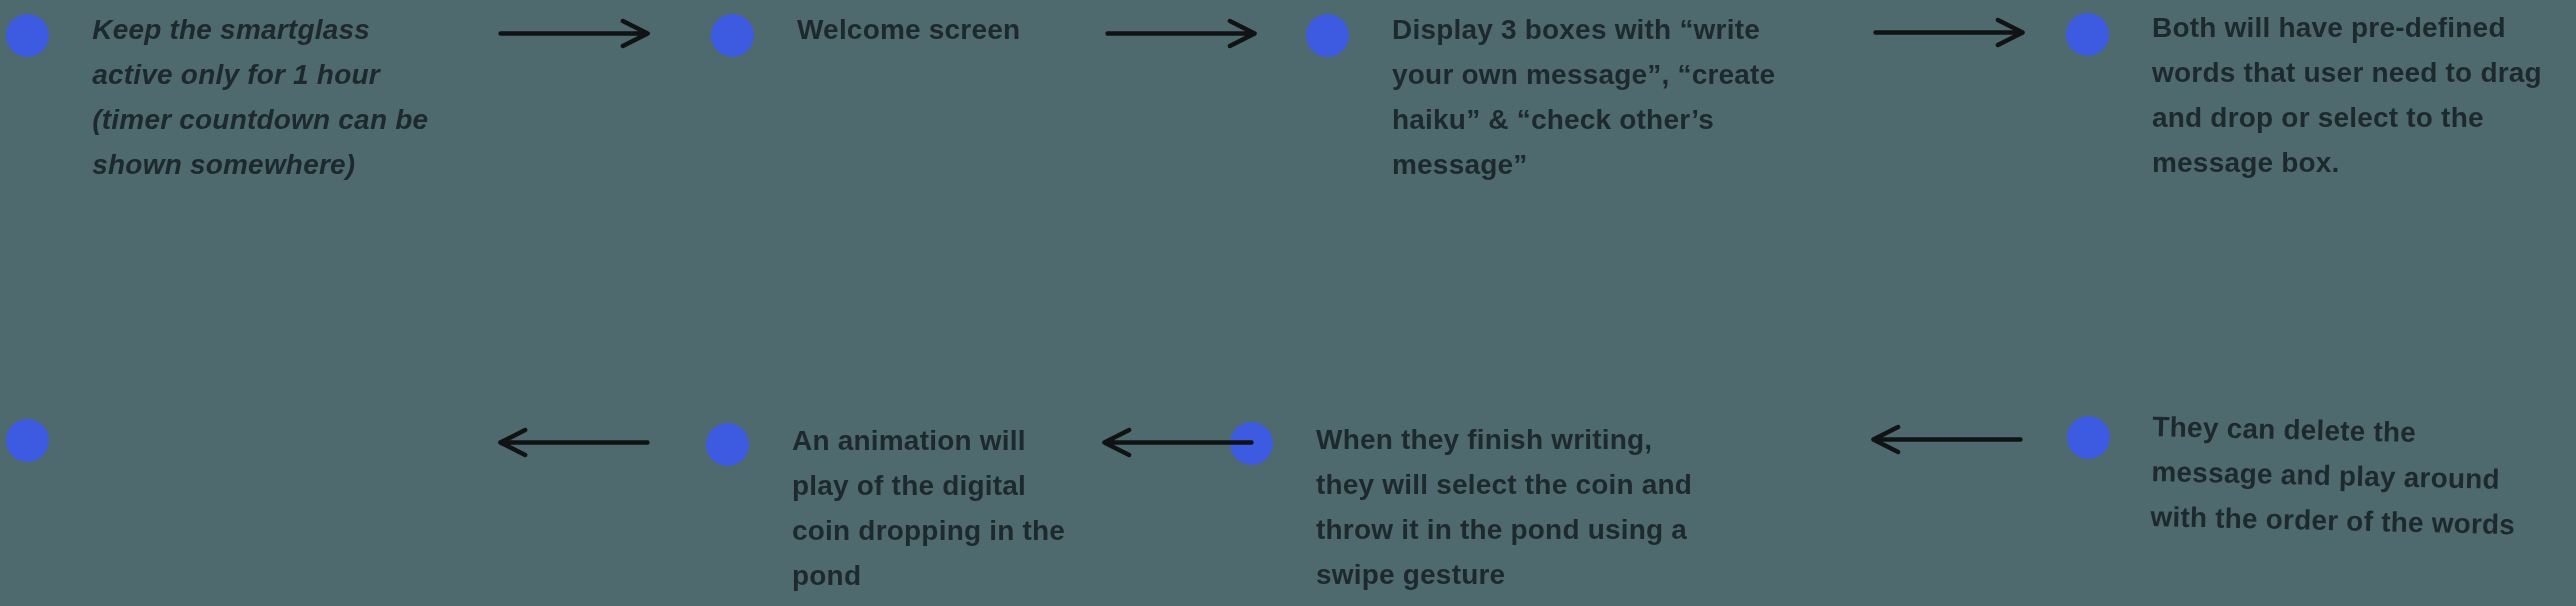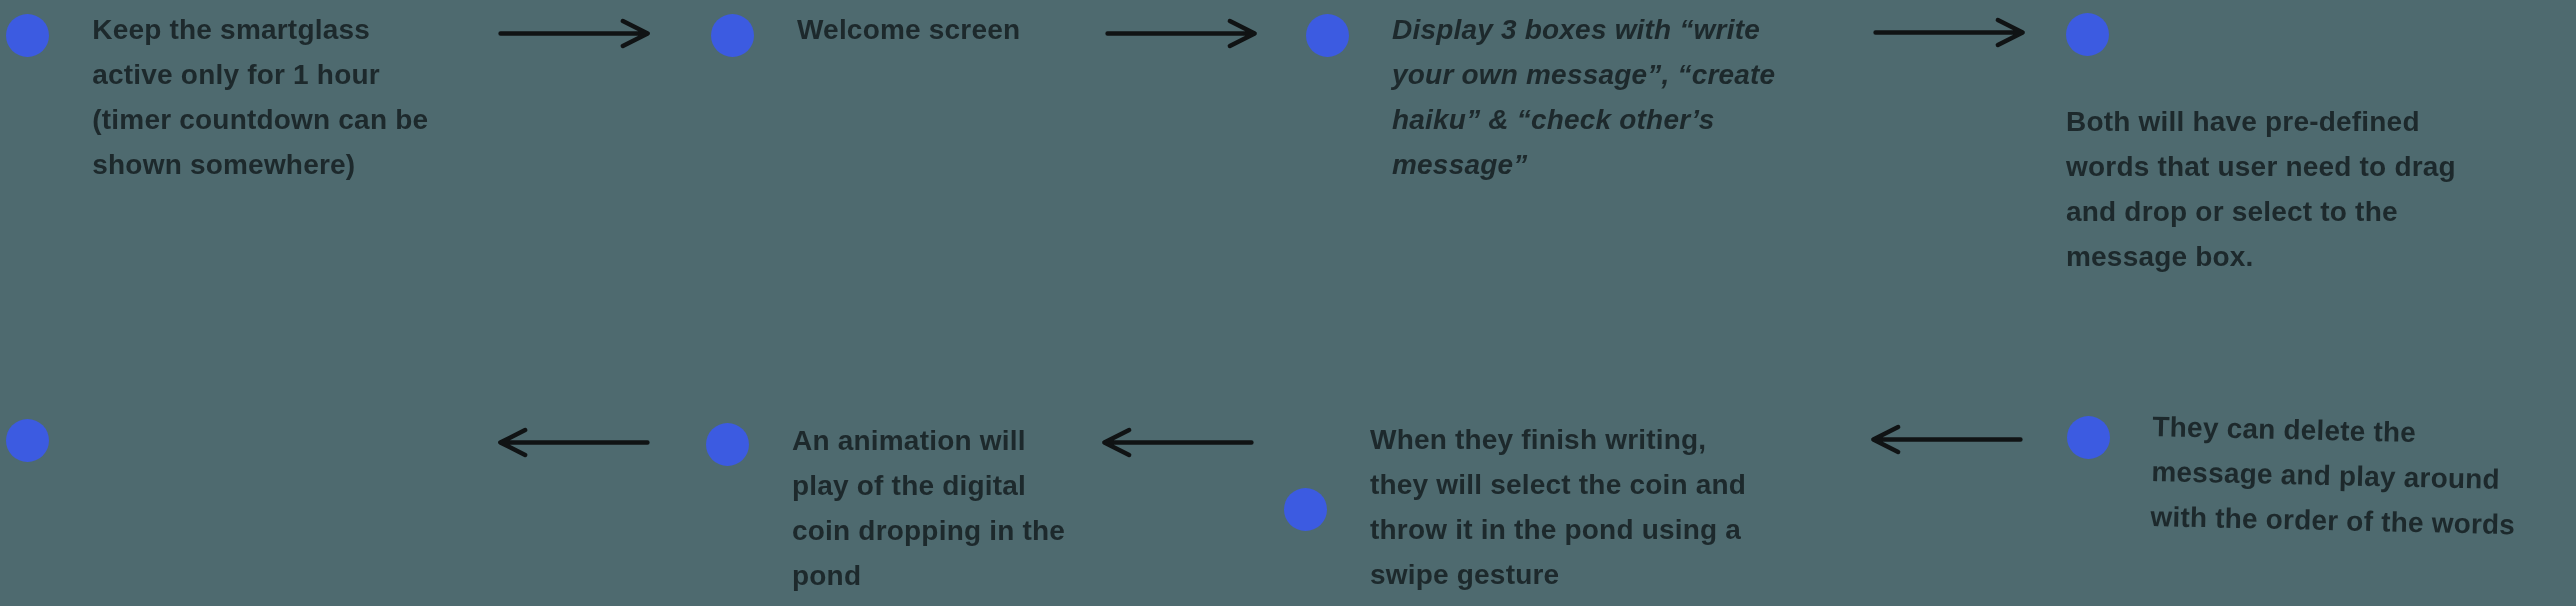--- a/index.html
+++ b/index.html
@@ -51,21 +51,21 @@
   .flow-arrow svg{display:block;width:100%;height:100%;}
   .tilt{transform:rotate(1.3deg);transform-origin:left top;}
 </style>
 </head>
 <body>
 
 <div class="canvas">
 
   <div class="flow-node" style="left:6.3px;top:7.2px;">
     <span class="node-dot" style="margin-top:7.2px;"></span>
-    <div class="node-label" style="width:350px;">Keep the smartglass active only for 1 hour (timer countdown can be shown somewhere)</div>
+    <div class="node-label" style="width:350px;font-style:italic;">Keep the smartglass active only for 1 hour (timer countdown can be shown somewhere)</div>
   </div>
 
   <div class="flow-arrow" style="left:496px;top:14.4px;">
     <svg viewBox="0 0 176 44">
         <path d="M4 22 H168 M142 8 L170 22 L142 36" fill="none" stroke="currentColor" stroke-width="5" stroke-linecap="round" stroke-linejoin="round"></path>
       </svg>
   </div>
 
   <div class="flow-node" style="left:711px;top:7.2px;justify-content:flex-end;">
     <span class="node-dot" style="margin-top:7.2px;"></span>
@@ -73,46 +73,46 @@
   </div>
 
   <div class="flow-arrow" style="left:1103px;top:14.4px;">
     <svg viewBox="0 0 176 44">
         <path d="M4 22 H168 M142 8 L170 22 L142 36" fill="none" stroke="currentColor" stroke-width="5" stroke-linecap="round" stroke-linejoin="round"></path>
       </svg>
   </div>
 
   <div class="flow-node" style="left:1306px;top:7.2px;">
     <span class="node-dot" style="margin-top:7.2px;"></span>
-    <div class="node-label" style="width:413px;font-style:italic;">Display 3 boxes with “write your own message”, “create haiku” &amp; “check other’s message”</div>
+    <div class="node-label" style="width:413px;">Display 3 boxes with “write your own message”, “create haiku” &amp; “check other’s message”</div>
   </div>
 
   <div class="flow-arrow" style="left:1871px;top:12.6px;">
     <svg viewBox="0 0 176 44">
         <path d="M4 22 H168 M142 8 L170 22 L142 36" fill="none" stroke="currentColor" stroke-width="5" stroke-linecap="round" stroke-linejoin="round"></path>
       </svg>
   </div>
 
-  <div class="flow-node" style="left:2066px;top:4.5px;flex-direction:column;">
+  <div class="flow-node" style="left:2066px;top:4.5px;">
     <span class="node-dot" style="margin-top:8px;"></span>
     <div class="node-label" style="width:413px;">Both will have pre-defined words that user need to drag and drop or select to the message box.</div>
   </div>
 
   <div class="flow-node" style="left:2067px;top:404px;">
     <span class="node-dot" style="margin-top:11.7px;"></span>
     <div class="node-label tilt" style="width:386px;">They can delete the message and play around with the order of the words</div>
   </div>
 
   <div class="flow-arrow" style="left:1867px;top:420px;">
     <svg viewBox="0 0 176 44">
         <path d="M172 22 H8 M34 8 L6 22 L34 36" fill="none" stroke="currentColor" stroke-width="5" stroke-linecap="round" stroke-linejoin="round"></path>
       </svg>
   </div>
 
-  <div class="flow-node" style="left:1284px;top:417px;align-items:center;">
+  <div class="flow-node" style="left:1230px;top:417px;">
     <span class="node-dot" style="margin-top:4.5px;"></span>
     <div class="node-label" style="width:395px;">When they finish writing, they will select the coin and throw it in the pond using a swipe gesture</div>
   </div>
 
   <div class="flow-arrow" style="left:1098px;top:423px;">
     <svg viewBox="0 0 176 44">
         <path d="M172 22 H8 M34 8 L6 22 L34 36" fill="none" stroke="currentColor" stroke-width="5" stroke-linecap="round" stroke-linejoin="round"></path>
       </svg>
   </div>
 

